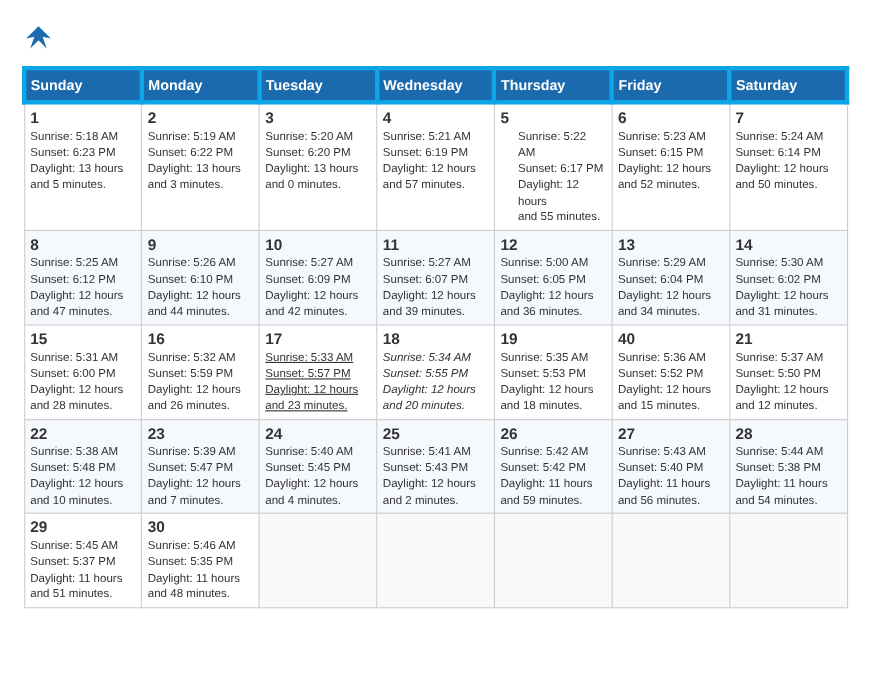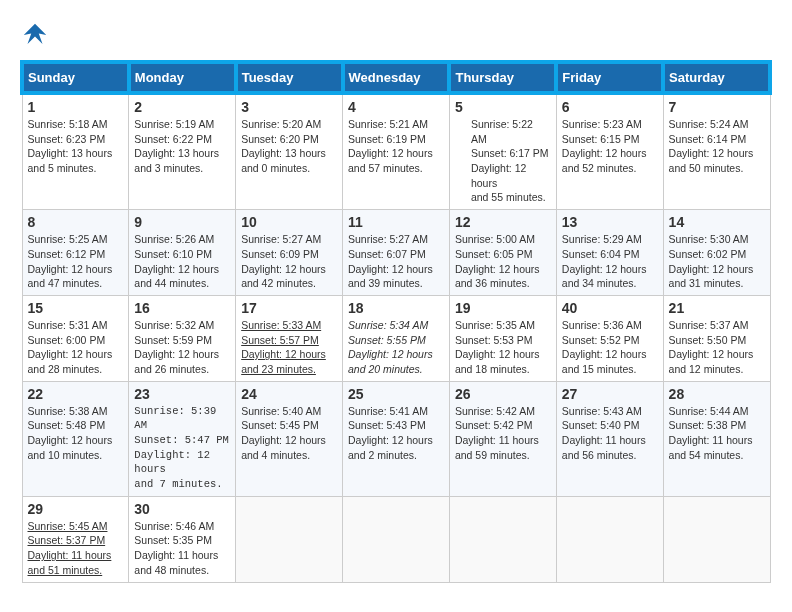--- a/index.html
+++ b/index.html
@@ -275,21 +275,21 @@
       <tr>
         <td>
           <span class="day-num">22</span>
           <div class="day-info" style="white-space: pre-line;">Sunrise: 5:38 AM
 Sunset: 5:48 PM
 Daylight: 12 hours
 and 10 minutes.</div>
         </td>
         <td>
           <span class="day-num">23</span>
-          <div class="day-info" style="white-space: pre-line; font-family: Liberation Mono, monospace;">Sunrise: 5:39 AM
+          <div class="day-info" style="white-space: pre-line;">Sunrise: 5:39 AM
 Sunset: 5:47 PM
 Daylight: 12 hours
 and 7 minutes.</div>
         </td>
         <td>
           <span class="day-num">24</span>
           <div class="day-info" style="white-space: pre-line;">Sunrise: 5:40 AM
 Sunset: 5:45 PM
 Daylight: 12 hours
 and 4 minutes.</div>
@@ -319,21 +319,21 @@
           <span class="day-num">28</span>
           <div class="day-info" style="white-space: pre-line;">Sunrise: 5:44 AM
 Sunset: 5:38 PM
 Daylight: 11 hours
 and 54 minutes.</div>
         </td>
       </tr>
       <tr>
         <td>
           <span class="day-num">29</span>
-          <div class="day-info" style="white-space: pre-line; text-decoration: underline;">Sunrise: 5:45 AM
+          <div class="day-info" style="white-space: pre-line;">Sunrise: 5:45 AM
 Sunset: 5:37 PM
 Daylight: 11 hours
 and 51 minutes.</div>
         </td>
         <td>
           <span class="day-num">30</span>
           <div class="day-info" style="white-space: pre-line;">Sunrise: 5:46 AM
 Sunset: 5:35 PM
 Daylight: 11 hours
 and 48 minutes.</div>

